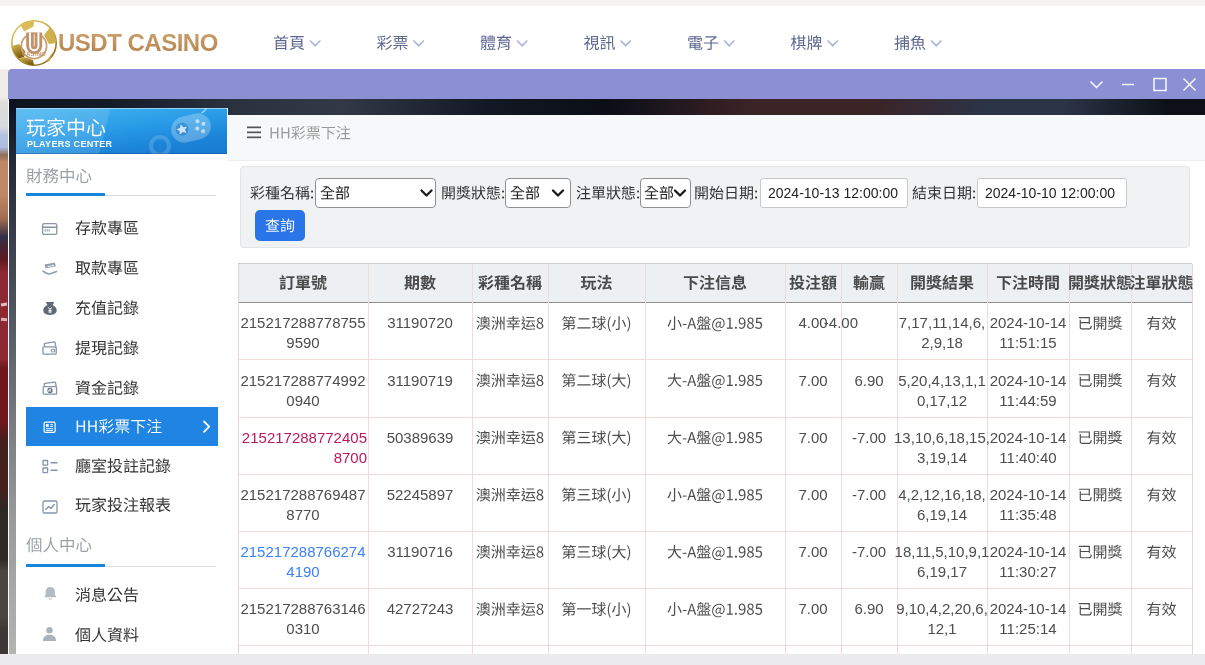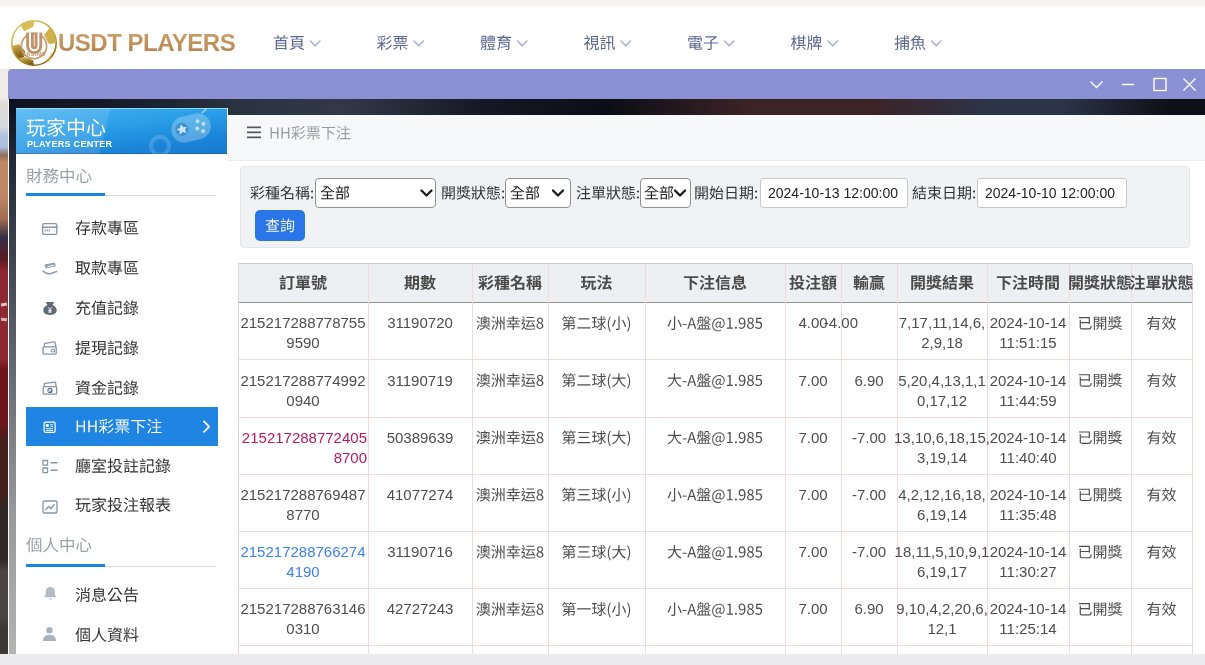--- a/index.html
+++ b/index.html
@@ -61,38 +61,38 @@
 <div style="position:absolute;left:842px;top:370.5px;width:54px;height:20px;font:15px 'Liberation Sans',sans-serif;color:#4d4d4d;text-align:center;line-height:20px">6.90</div>
 <div style="position:absolute;left:894px;top:370.5px;width:96px;height:40px;font:15px 'Liberation Sans',sans-serif;color:#4d4d4d;text-align:center;line-height:20px">5,20,4,13,1,1<br>0,17,12</div>
 <div style="position:absolute;left:988px;top:370.5px;width:80px;height:40px;font:15px 'Liberation Sans',sans-serif;color:#4d4d4d;text-align:center;line-height:20px">2024-10-14<br>11:44:59</div>
 <div style="position:absolute;left:239px;top:427.7px;width:128px;height:40px;font:15px 'Liberation Sans',sans-serif;color:#be185d;text-align:right;line-height:20px">215217288772405<br>8700</div>
 <div style="position:absolute;left:369px;top:427.7px;width:102px;height:20px;font:15px 'Liberation Sans',sans-serif;color:#4d4d4d;text-align:center;line-height:20px">50389639</div>
 <div style="position:absolute;left:786px;top:427.7px;width:54px;height:20px;font:15px 'Liberation Sans',sans-serif;color:#4d4d4d;text-align:center;line-height:20px">7.00</div>
 <div style="position:absolute;left:842px;top:427.7px;width:54px;height:20px;font:15px 'Liberation Sans',sans-serif;color:#4d4d4d;text-align:center;line-height:20px">-7.00</div>
 <div style="position:absolute;left:894px;top:427.7px;width:96px;height:40px;font:15px 'Liberation Sans',sans-serif;color:#4d4d4d;text-align:center;line-height:20px">13,10,6,18,15,<br>3,19,14</div>
 <div style="position:absolute;left:988px;top:427.7px;width:80px;height:40px;font:15px 'Liberation Sans',sans-serif;color:#4d4d4d;text-align:center;line-height:20px">2024-10-14<br>11:40:40</div>
 <div style="position:absolute;left:239px;top:484.9px;width:128px;height:40px;font:15px 'Liberation Sans',sans-serif;color:#4d4d4d;text-align:center;line-height:20px">215217288769487<br>8770</div>
-<div style="position:absolute;left:369px;top:484.9px;width:102px;height:20px;font:15px 'Liberation Sans',sans-serif;color:#4d4d4d;text-align:center;line-height:20px">41077274</div>
+<div style="position:absolute;left:369px;top:484.9px;width:102px;height:20px;font:15px 'Liberation Sans',sans-serif;color:#4d4d4d;text-align:center;line-height:20px">52245897</div>
 <div style="position:absolute;left:786px;top:484.9px;width:54px;height:20px;font:15px 'Liberation Sans',sans-serif;color:#4d4d4d;text-align:center;line-height:20px">7.00</div>
 <div style="position:absolute;left:842px;top:484.9px;width:54px;height:20px;font:15px 'Liberation Sans',sans-serif;color:#4d4d4d;text-align:center;line-height:20px">-7.00</div>
 <div style="position:absolute;left:894px;top:484.9px;width:96px;height:40px;font:15px 'Liberation Sans',sans-serif;color:#4d4d4d;text-align:center;line-height:20px">4,2,12,16,18,<br>6,19,14</div>
 <div style="position:absolute;left:988px;top:484.9px;width:80px;height:40px;font:15px 'Liberation Sans',sans-serif;color:#4d4d4d;text-align:center;line-height:20px">2024-10-14<br>11:35:48</div>
 <div style="position:absolute;left:239px;top:542.1px;width:128px;height:40px;font:15px 'Liberation Sans',sans-serif;color:#3b82f6;text-align:center;line-height:20px">215217288766274<br>4190</div>
 <div style="position:absolute;left:369px;top:542.1px;width:102px;height:20px;font:15px 'Liberation Sans',sans-serif;color:#4d4d4d;text-align:center;line-height:20px">31190716</div>
 <div style="position:absolute;left:786px;top:542.1px;width:54px;height:20px;font:15px 'Liberation Sans',sans-serif;color:#4d4d4d;text-align:center;line-height:20px">7.00</div>
 <div style="position:absolute;left:842px;top:542.1px;width:54px;height:20px;font:15px 'Liberation Sans',sans-serif;color:#4d4d4d;text-align:center;line-height:20px">-7.00</div>
 <div style="position:absolute;left:894px;top:542.1px;width:96px;height:40px;font:15px 'Liberation Sans',sans-serif;color:#4d4d4d;text-align:center;line-height:20px">18,11,5,10,9,1<br>6,19,17</div>
 <div style="position:absolute;left:988px;top:542.1px;width:80px;height:40px;font:15px 'Liberation Sans',sans-serif;color:#4d4d4d;text-align:center;line-height:20px">2024-10-14<br>11:30:27</div>
 <div style="position:absolute;left:239px;top:599.3px;width:128px;height:40px;font:15px 'Liberation Sans',sans-serif;color:#4d4d4d;text-align:center;line-height:20px">215217288763146<br>0310</div>
 <div style="position:absolute;left:369px;top:599.3px;width:102px;height:20px;font:15px 'Liberation Sans',sans-serif;color:#4d4d4d;text-align:center;line-height:20px">42727243</div>
 <div style="position:absolute;left:786px;top:599.3px;width:54px;height:20px;font:15px 'Liberation Sans',sans-serif;color:#4d4d4d;text-align:center;line-height:20px">7.00</div>
 <div style="position:absolute;left:842px;top:599.3px;width:54px;height:20px;font:15px 'Liberation Sans',sans-serif;color:#4d4d4d;text-align:center;line-height:20px">6.90</div>
 <div style="position:absolute;left:894px;top:599.3px;width:96px;height:40px;font:15px 'Liberation Sans',sans-serif;color:#4d4d4d;text-align:center;line-height:20px">9,10,4,2,20,6,<br>12,1</div>
 <div style="position:absolute;left:988px;top:599.3px;width:80px;height:40px;font:15px 'Liberation Sans',sans-serif;color:#4d4d4d;text-align:center;line-height:20px">2024-10-14<br>11:25:14</div>
-<div style="position:absolute;left:58px;top:29px;line-height:24px;font:bold 24px 'Liberation Sans',sans-serif;letter-spacing:-.5px;background:linear-gradient(#cfa46f,#b07f49);-webkit-background-clip:text;background-clip:text;color:transparent">USDT PLAYERS</div>
+<div style="position:absolute;left:58px;top:29px;line-height:24px;font:bold 24px 'Liberation Sans',sans-serif;letter-spacing:-.5px;background:linear-gradient(#cfa46f,#b07f49);-webkit-background-clip:text;background-clip:text;color:transparent">USDT CASINO</div>
 <svg style="position:absolute;left:11px;top:20px" width="46" height="46" viewBox="0 0 46 46">
 <defs>
 <linearGradient id="ring" x1="0" y1="0" x2="0.6" y2="1">
 <stop offset="0%" stop-color="#e8d276"></stop>
         <stop offset="45%" stop-color="#c8a63e"></stop>
         <stop offset="100%" stop-color="#8f6c14"></stop>
       </linearGradient>
 <linearGradient id="dkg" x1="0" y1="0" x2="0.4" y2="1">
 <stop offset="0%" stop-color="#d9bc55"></stop>
         <stop offset="100%" stop-color="#7d5c0e"></stop>

